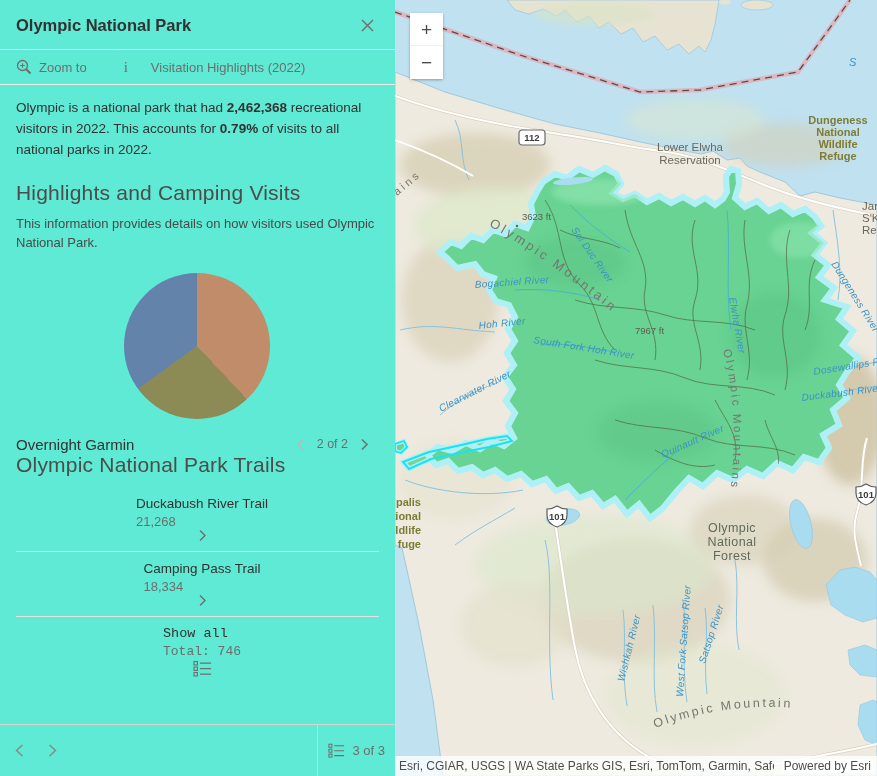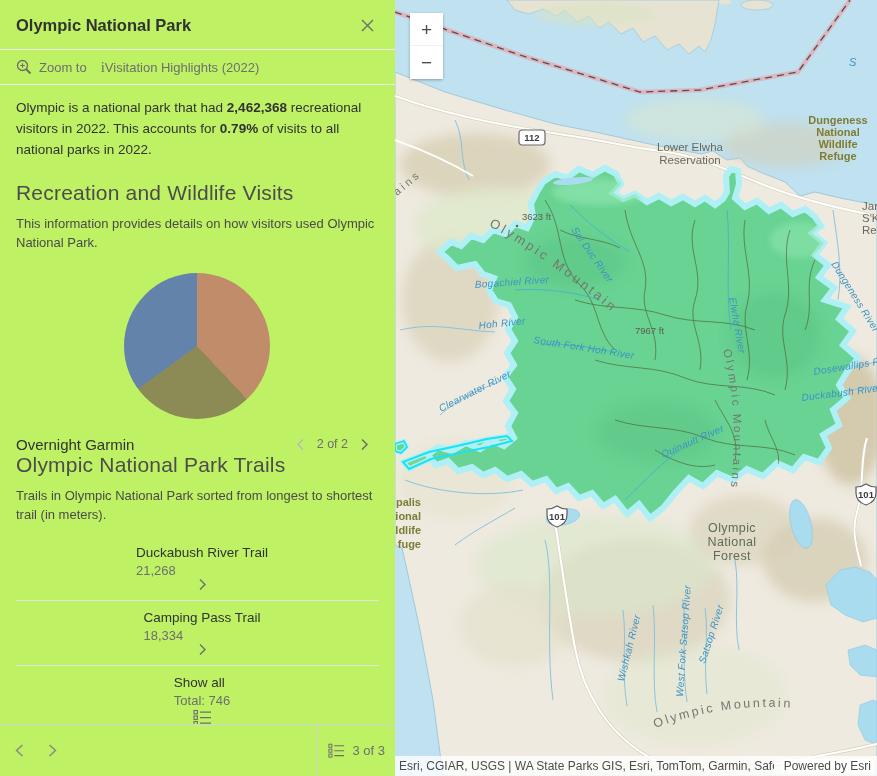--- a/index.html
+++ b/index.html
@@ -1,25 +1,25 @@
 <!DOCTYPE html>
 <html><head>
 <meta charset="utf-8">
 <style>
   * { box-sizing: border-box; margin: 0; padding: 0; }
   html,body { width: 877px; height: 776px; overflow: hidden; }
   body { font-family: "Liberation Sans", sans-serif; background:#fff; }
   .app { display:flex; width:877px; height:776px; }
 
   
-  .panel { width:395px; height:776px; background:#bef264; display:flex; flex-direction:column; flex-shrink:0; }
+  .panel { width:395px; height:776px; background:#5eead4; display:flex; flex-direction:column; flex-shrink:0; }
   .panel-header { display:flex; align-items:center; justify-content:space-between; padding:14px 16px 12px 16px; }
   .panel-title { font-size:16.5px; font-weight:bold; color:#323232; }
   .close-btn { background:none; border:none; cursor:pointer; padding:4px; line-height:0; }
-  .toolbar { display:flex; align-items:center; gap:0; padding:0 16px; height:36px;
+  .toolbar { display:flex; align-items:center; gap:23px; padding:0 16px; height:36px;
              border-top:1px solid #ebebeb; border-bottom:1px solid #ebebeb; }
   .toolbar-item { display:flex; align-items:center; gap:7px; background:none; border:none; cursor:pointer;
                   color:#6e6e6e; font-size:13px; font-family:"Liberation Sans",sans-serif; }
   .info-glyph { font-family:"Liberation Serif",serif; font-size:15px; color:#6e6e6e; font-style:normal;
                 margin-left:14px; }
   .panel-body { flex:1; padding:13px 16px 0 16px; overflow:hidden; position:relative; }
   .intro { font-size:13.5px; line-height:1.55; color:#323232; margin-bottom:20px; max-width:350px; }
   .intro b { font-weight:bold; }
   .section-h { font-size:21px; font-weight:500; color:#4c4c4c; letter-spacing:0.2px; margin-bottom:9px; }
   .section-desc { font-size:13px; line-height:1.5; color:#4a4a4a; margin-bottom:10px; max-width:360px; }
@@ -92,21 +92,21 @@
       <span class="info-glyph">i</span>
       <button class="toolbar-item">
         <span>Visitation Highlights (2022)</span>
       </button>
     </div>
 
     <div class="panel-body">
 
       <p class="intro"><span>Olympic is a national park that had </span><b>2,462,368</b><span> recreational visitors in 2022. This accounts for </span><b>0.79%</b><span> of visits to all national parks in 2022.</span></p>
 
-      <h2 class="section-h">Recreation and Wildlife Visits</h2>
+      <h2 class="section-h">Highlights and Camping Visits</h2>
       <p class="section-desc">This information provides details on how visitors used Olympic National Park.</p>
 
       <div class="pie" style="background: conic-gradient(rgb(192, 140, 105) 0deg, rgb(192, 140, 105) 136.8deg, rgb(140, 138, 85) 136.8deg, rgb(140, 138, 85) 234deg, rgb(99, 131, 171) 234deg, rgb(99, 131, 171) 360deg);"></div>
 
       <div class="chart-foot">
         <div class="chart-title">Overnight Garmin</div>
         <div class="pager">
           <button class="icon-btn">
             <svg width="9" height="13" viewBox="0 0 9 13">
               <path d="M7 1.5 L2 6.5 L7 11.5" stroke="#b9b9b9" stroke-width="1.5" fill="none"></path>
@@ -116,42 +116,41 @@
           <button class="icon-btn">
             <svg width="9" height="13" viewBox="0 0 9 13">
               <path d="M2 1.5 L7 6.5 L2 11.5" stroke="#6e6e6e" stroke-width="1.5" fill="none"></path>
             </svg>
           </button>
         </div>
       </div>
 
       <div class="trails-section">
         <h2 class="section-h">Olympic National Park Trails</h2>
-        <p class="section-desc">Trails in Olympic National Park sorted from longest to shortest trail (in meters).</p>
 
         <div class="trail-list">
           <div class="trail-row">
             <div class="trail-texts">
               <span class="trail-name">Duckabush River Trail</span>
               <span class="trail-value">21,268</span>
             </div>
             <svg width="9" height="13" viewBox="0 0 9 13">
               <path d="M2 1.5 L7 6.5 L2 11.5" stroke="#6e6e6e" stroke-width="1.4" fill="none"></path>
             </svg>
           </div>
           <div class="trail-row">
             <div class="trail-texts">
               <span class="trail-name">Camping Pass Trail</span>
               <span class="trail-value">18,334</span>
             </div>
             <svg width="9" height="13" viewBox="0 0 9 13">
               <path d="M2 1.5 L7 6.5 L2 11.5" stroke="#6e6e6e" stroke-width="1.4" fill="none"></path>
             </svg>
           </div>
-          <div class="trail-row" style="border-bottom:none;">
+          <div class="trail-row" style="border-bottom:none;font-family:Liberation Mono, monospace;">
             <div class="trail-texts">
               <span class="trail-name">Show all</span>
               <span class="trail-value">Total: 746</span>
             </div>
             <svg width="19" height="19" viewBox="0 0 19 19">
               <rect x="1" y="2.5" width="3.4" height="3.4" fill="none" stroke="#6e6e6e" stroke-width="1.1"></rect>
               <rect x="1" y="8" width="3.4" height="3.4" fill="none" stroke="#6e6e6e" stroke-width="1.1"></rect>
               <rect x="1" y="13.5" width="3.4" height="3.4" fill="none" stroke="#6e6e6e" stroke-width="1.1"></rect>
               <path d="M7 4.2 H18 M7 9.7 H18 M7 15.2 H18" stroke="#6e6e6e" stroke-width="1.2"></path>
             </svg>

